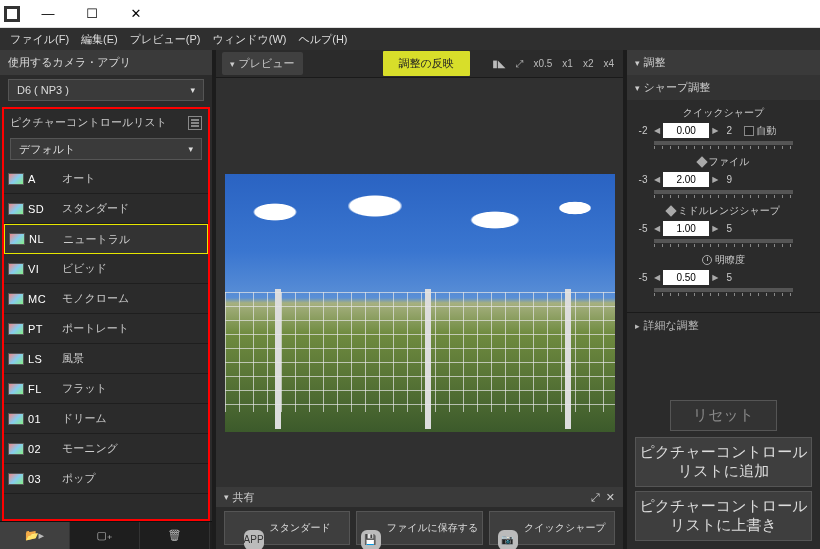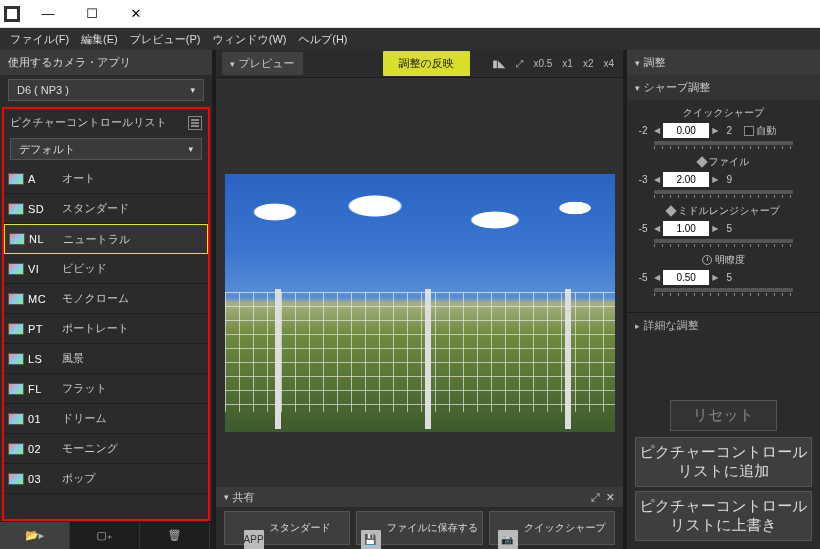--- a/index.html
+++ b/index.html
@@ -75,21 +75,21 @@
   }
   .fencepost { position:absolute; top:115px; width:6px; height:140px; background:#ddd; }
   .fencepost.p1{ left:50px;} .fencepost.p2{left:200px;} .fencepost.p3{left:340px;}
 
   
   .sharehdr { height: 20px; background: #3a3a3a; display:flex; align-items:center; padding:0 8px; font-size:11px;}
   .sharehdr .chev{margin-right:4px; font-size:9px;}
   .sharehdr .right{ margin-left:auto; display:flex; gap:6px;}
   .sharebtns { height: 42px; background:#2b2b2b; display:flex; gap:6px; padding:4px 8px;}
   .sharebtn { flex:1; background:#3e3e3e; display:flex; align-items:center; justify-content:center; gap:6px; font-size:10px; color:#ddd; border:1px solid #555;}
-  .sharebtn .sicon { width:20px; height:20px; background:#bbb; border-radius:1px; display:flex; align-items:center;justify-content:center; color:#333; font-size:10px;margin-top:23px; }
+  .sharebtn .sicon { width:20px; height:20px; background:#bbb; border-radius:6px; display:flex; align-items:center;justify-content:center; color:#333; font-size:10px;margin-top:23px; }
 
   
   .rpanelhdr { background: #3a3a3a; padding: 5px 8px; font-size: 11px; display:flex; align-items:center;}
   .rpanelhdr .chev{margin-right:4px; font-size:9px;}
   .rpanel { background:#2b2b2b; padding: 6px 8px 10px 8px; }
   .slrow { margin-bottom: 10px; }
   .slrow .slabel { font-size: 10px; text-align:left; color:#ccc; margin-bottom:3px; display:flex; align-items:center; justify-content:center; gap:3px;}
   .slrow .sline { display:flex; align-items:center; gap:3px; }
   .slrow .minv, .slrow .maxv { width:16px; font-size:10px; text-align:center; color:#ccc;}
   .slrow .tri { font-size:8px; color:#aaa;}

